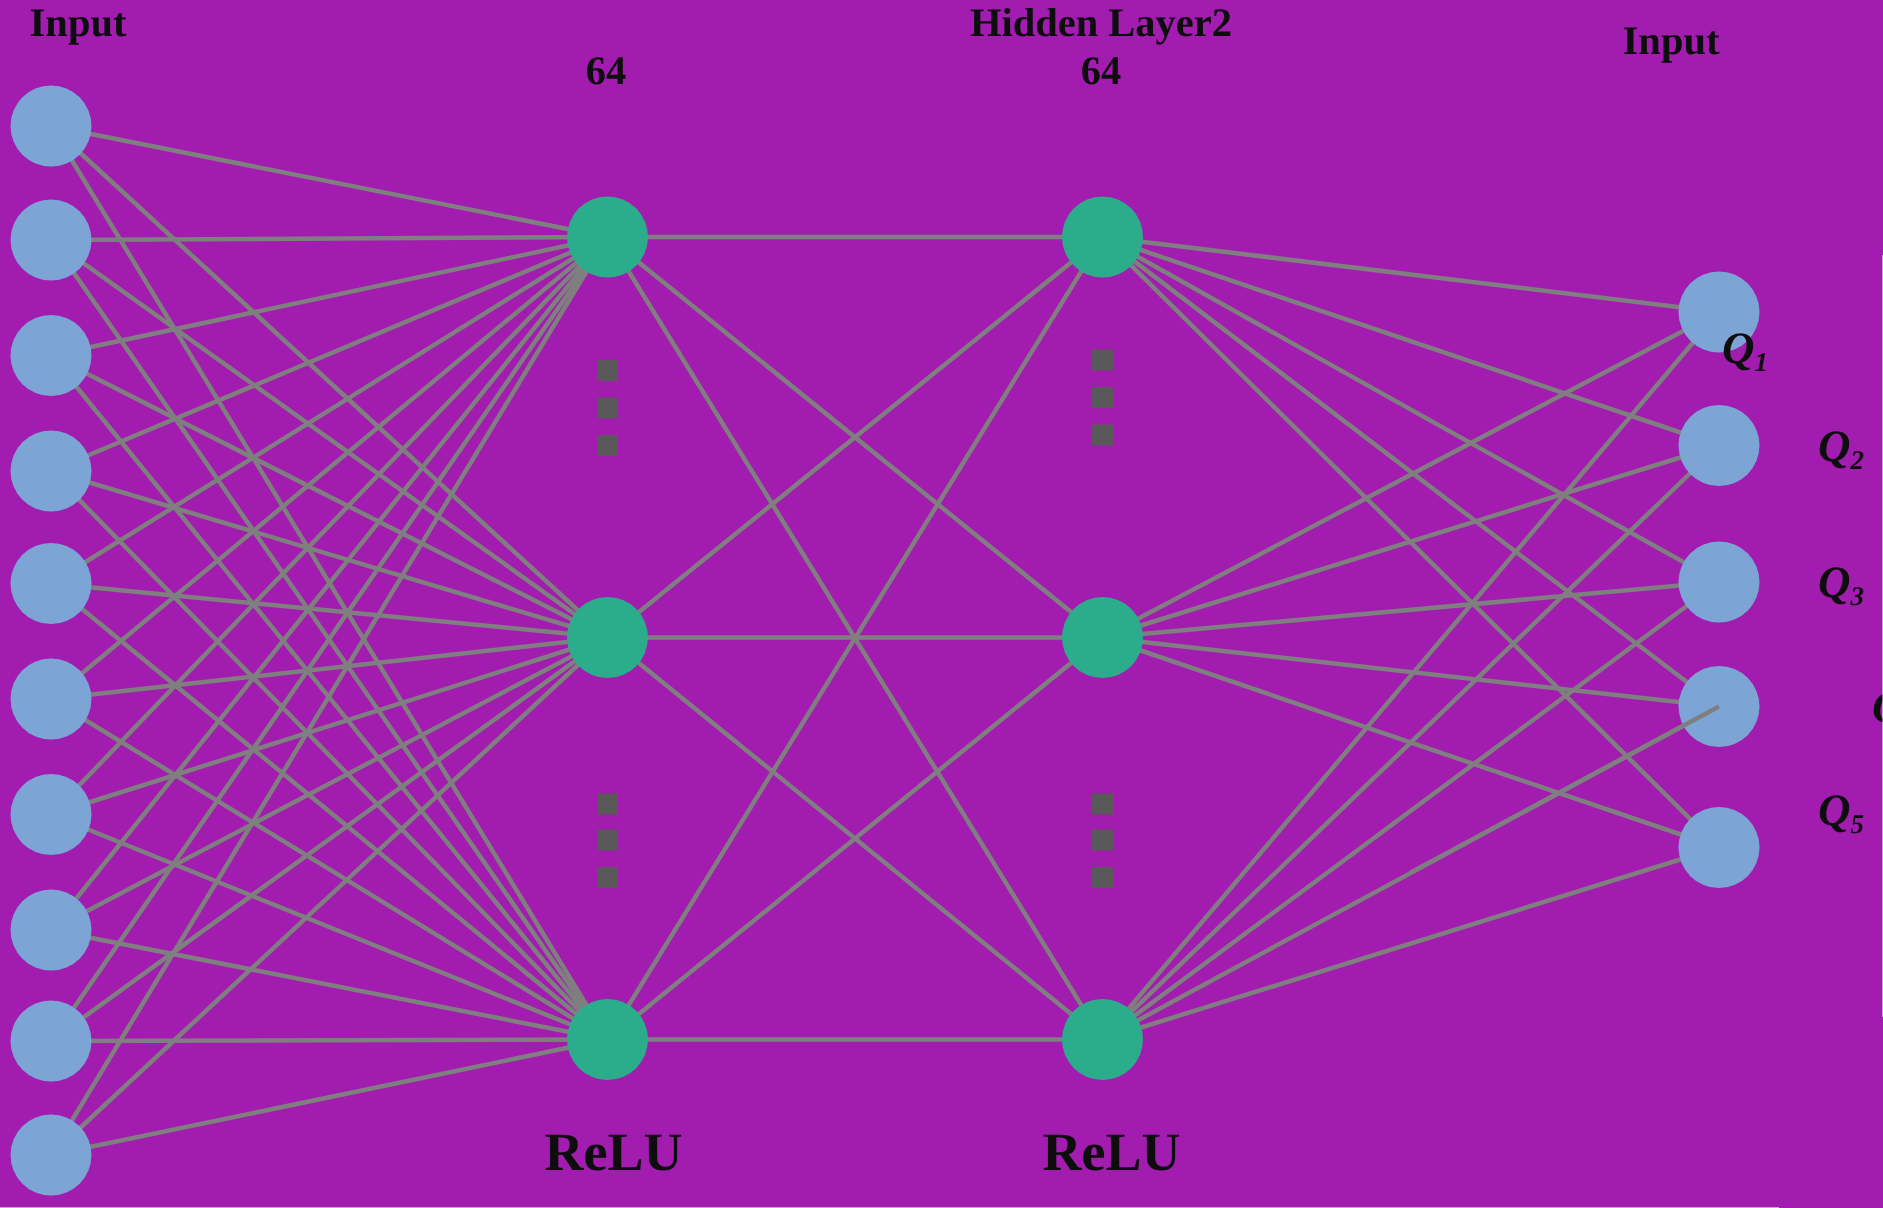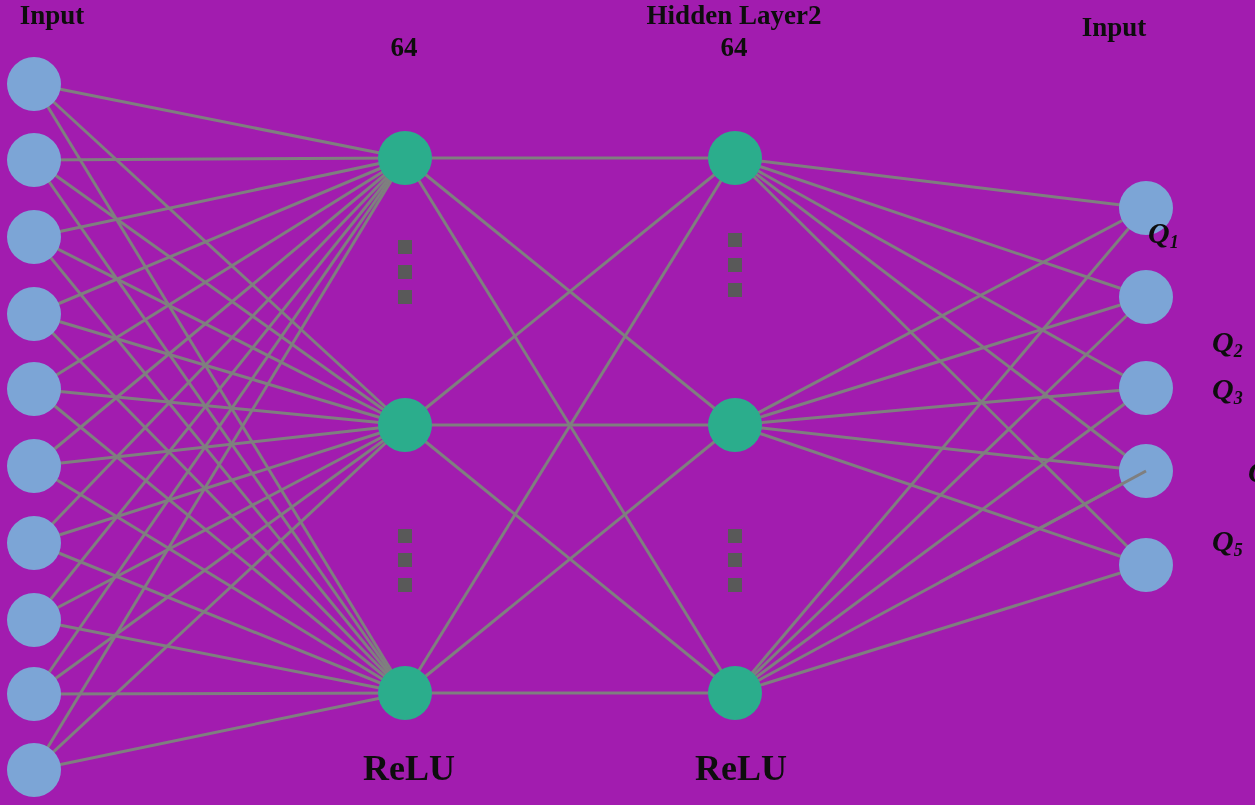--- a/index.html
+++ b/index.html
@@ -139,18 +139,18 @@
 
   <div class="layer-title" style="left:734px; top:1px;">Hidden Layer2</div>
   <div class="size-label" style="left:734px; top:33px;">64</div>
 
   <div class="layer-title" style="left:1114px; top:13px;">Input</div>
 
   <div class="activation-label" style="left:409px; top:749px;">ReLU</div>
   <div class="activation-label" style="left:741px; top:749px;">ReLU</div>
 
   <div class="q-label" style="left:1148px; top:194px;margin-top:24px;"><span>Q</span><sub>1</sub></div>
-  <div class="q-label" style="left:1212px; top:283px;margin-top:44px;"><span>Q</span><sub>2</sub></div>
+  <div class="q-label" style="left:1212px; top:283px;"><span>Q</span><sub>2</sub></div>
   <div class="q-label" style="left:1212px; top:374px;text-align:right;"><span>Q</span><sub>3</sub></div>
   <div class="q-label" style="left:1248px; top:457px;"><span>Q</span><sub>4</sub></div>
   <div class="q-label" style="left:1212px; top:526px;"><span>Q</span><sub>5</sub></div>
 
 </div>
 
 </body></html>

